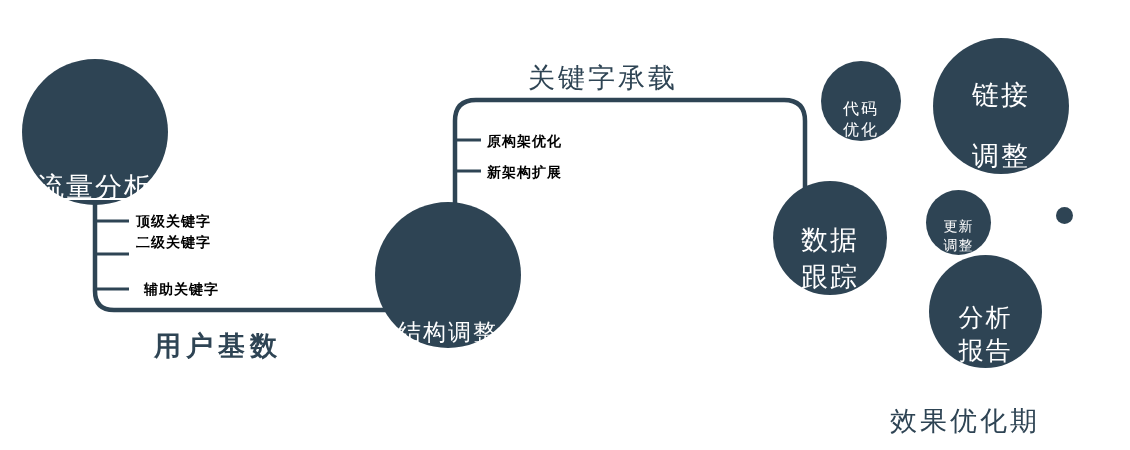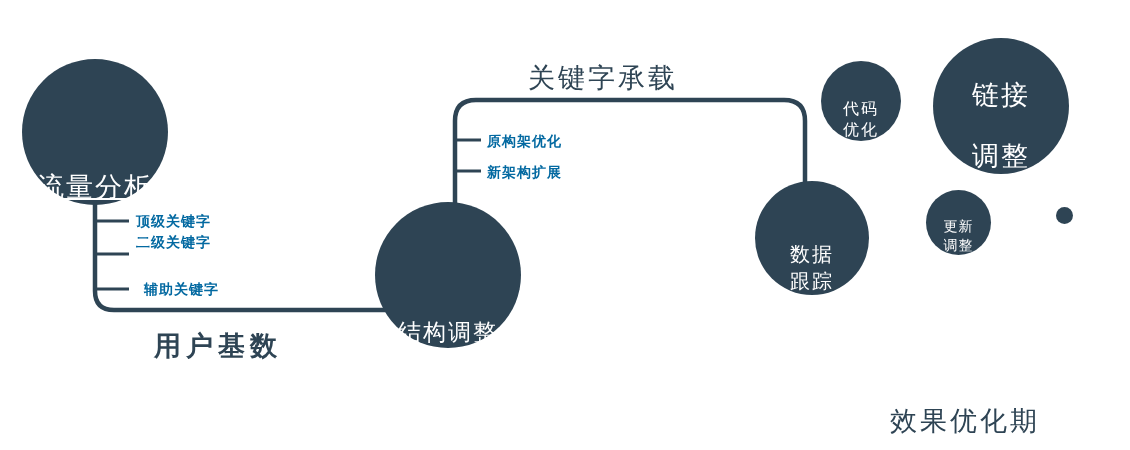--- a/index.html
+++ b/index.html
@@ -29,21 +29,21 @@
     justify-content: flex-end;
     text-align: center;
     letter-spacing: 2px;
     line-height: 1.35;
     z-index: 2;
   }
   .node span { display: block; }
 
   .node-traffic   { left: 22px;  top: 59px;  width: 146px; height: 146px; font-size: 27px; text-decoration: underline; }
   .node-structure { left: 375px; top: 202px; width: 146px; height: 146px; font-size: 23px; }
-  .node-tracking  { left: 755px; top: 181px; width: 114px; height: 114px; font-size: 20px; }
+  .node-tracking  { left: 773px; top: 181px; width: 114px; height: 114px; font-size: 27px; }
   .node-code      { left: 821px; top: 61px;  width: 80px;  height: 80px;  font-size: 16px; }
   .node-link      { left: 933px; top: 38px;  width: 136px; height: 136px; font-size: 27px; gap: 24px; }
   .node-update    { left: 926px; top: 190px; width: 65px;  height: 65px;  font-size: 14px; letter-spacing: 1px; }
   .node-report    { left: 929px; top: 255px; width: 113px; height: 113px; font-size: 25px; }
 
   .dot {
     position: absolute;
     left: 1056px; top: 207px;
     width: 17px; height: 17px;
     border-radius: 50%;
@@ -58,21 +58,21 @@
     letter-spacing: 3px;
     z-index: 3;
     white-space: nowrap;
   }
   .label-keyword-carry { left: 528px; top: 60px; }
   .label-user-base     { left: 154px; top: 328px; font-weight: bold; letter-spacing: 5px; }
   .label-footer        { left: 890px; top: 403px; }
 
   .branch-label {
     position: absolute;
-    color: #0369a1;
+    color: #000000;
     font-size: 14px;
     font-weight: 600;
     letter-spacing: 1px;
     z-index: 3;
     white-space: nowrap;
   }
   .branch-1 { left: 136px; top: 213px; }
   .branch-2 { left: 136px; top: 234px; }
   .branch-3 { left: 144px; top: 281px; }
   .branch-4 { left: 487px; top: 133px; }
@@ -117,20 +117,24 @@
     <span>调整</span>
   </div>
 
   <div class="node node-update">
     <span>更新</span>
     <span>调整</span>
   </div>
 
   <div class="dot"></div>
 
+  <div class="node node-report">
+    <span>分析</span>
+    <span>报告</span>
+  </div>
 
   <div class="edge-label label-keyword-carry">关键字承载</div>
 
   <div class="edge-label label-user-base">用户基数</div>
 
   <div class="edge-label label-footer">效果优化期</div>
 
   <div class="branch-label branch-1">顶级关键字</div>
   <div class="branch-label branch-2">二级关键字</div>
   <div class="branch-label branch-3">辅助关键字</div>

